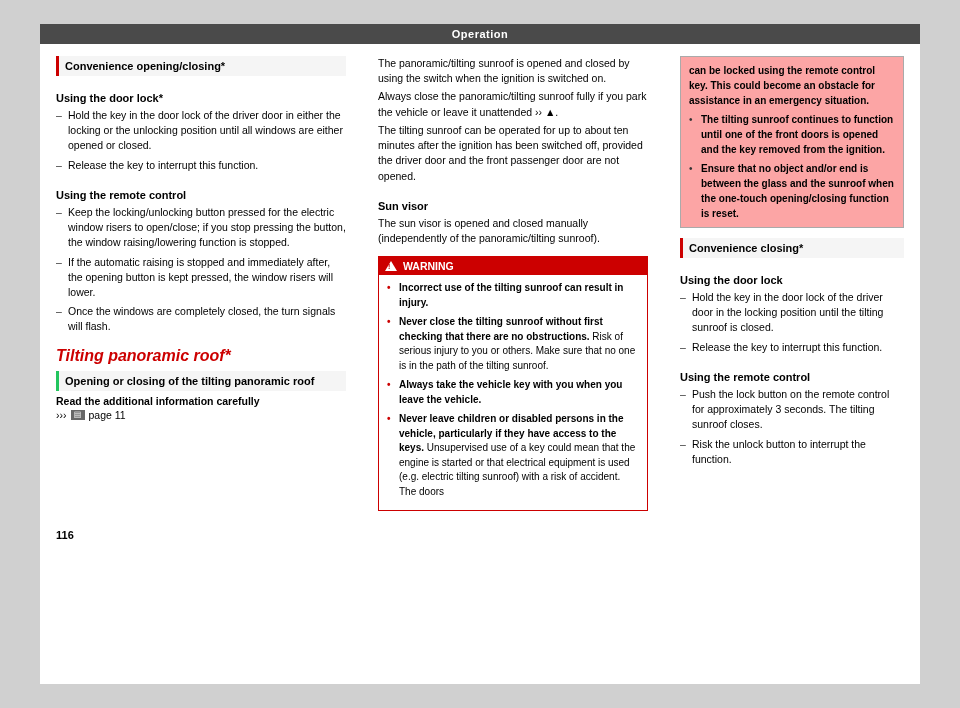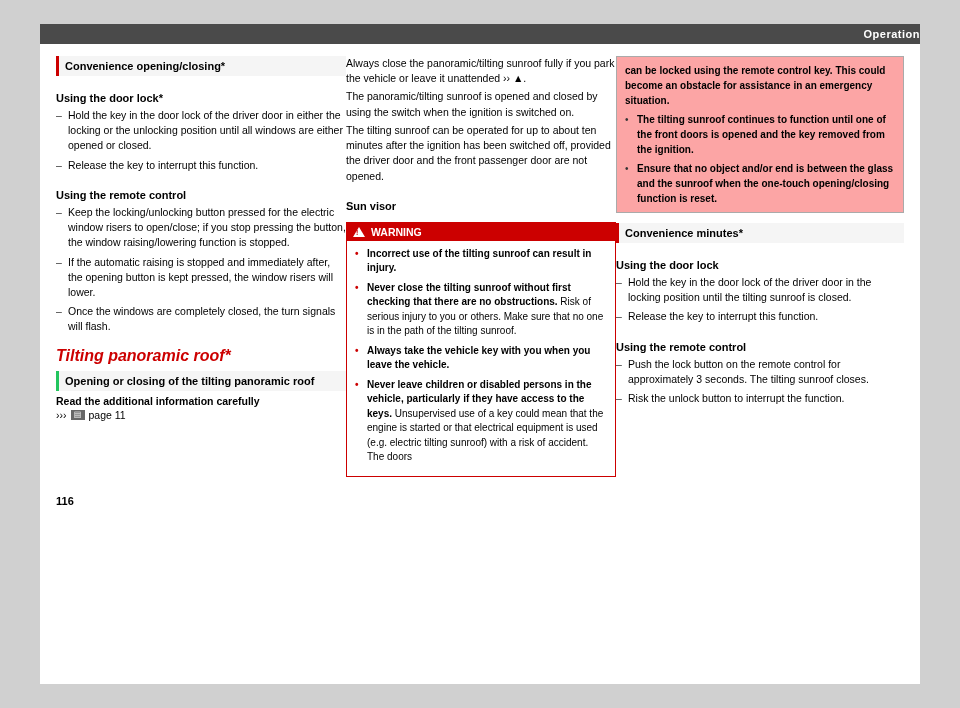--- a/index.html
+++ b/index.html
@@ -16,30 +16,30 @@
     .page {
       background: #fff;
       width: 880px;
       min-height: 660px;
       padding: 0;
       position: relative;
     }
     .header-bar {
       background: #4a4a4a;
       color: #fff;
-      text-align: right;
+      text-align: center;
       font-size: 11px;
       font-weight: bold;
       padding: 4px 0;
       letter-spacing: 0.5px;
     }
     .page-content {
       display: flex;
       padding: 12px 16px 12px 16px;
-      gap: 0;
+      gap: 32px;
     }
     .left-col {
       flex: 0 0 290px;
     }
     .middle-col {
       flex: 0 0 270px;
     }
     .right-col {
       flex: 1;
     }
@@ -239,25 +239,26 @@
       <div class="read-info">Read the additional information carefully</div>
       <div class="page-ref">
         <span>›››</span>
         <span class="book-icon">▤</span>
         <span>page 11</span>
       </div>
     </div>
 
     <div class="middle-col">
 
+      <p class="body-text">The panoramic/tilting sunroof is opened and closed by using the switch when the ignition is switched on.</p>
       <p class="body-text">Always close the panoramic/tilting sunroof fully if you park the vehicle or leave it unattended ›› ▲.</p>
-      <p class="body-text">The panoramic/tilting sunroof is opened and closed by using the switch when the ignition is switched on.</p>
       <p class="body-text">The tilting sunroof can be operated for up to about ten minutes after the ignition has been switched off, provided the driver door and the front passenger door are not opened.</p>
 
       <div class="bold-heading">Sun visor</div>
+      <p class="body-text">The sun visor is opened and closed manually (independently of the panoramic/tilting sunroof).</p>
 
       <div class="warning-box">
         <div class="warning-header">
           <span class="warning-triangle"></span>
           <span>WARNING</span>
         </div>
         <div class="warning-body">
 
           <div class="warning-bullet">
             <span class="bullet-dot">•</span>
@@ -302,21 +303,21 @@
           </span>
         </div>
         <div class="info-bullet">
           <span class="ib-dot">•</span>
           <span>
             <strong>Ensure that no object and/or end is between the glass and the sunroof when the one-touch opening/closing function is reset.</strong>
           </span>
         </div>
       </div>
 
-      <div class="section-title-box">Convenience minutes*</div>
+      <div class="section-title-box">Convenience closing*</div>
 
       <div class="bold-heading">Using the door lock</div>
 
       <div class="dash-item">
         <span class="dash">–</span>
         <span class="dash-text">Hold the key in the door lock of the driver door in the locking position until the tilting sunroof is closed.</span>
       </div>
       <div class="dash-item">
         <span class="dash">–</span>
         <span class="dash-text">Release the key to interrupt this function.</span>

